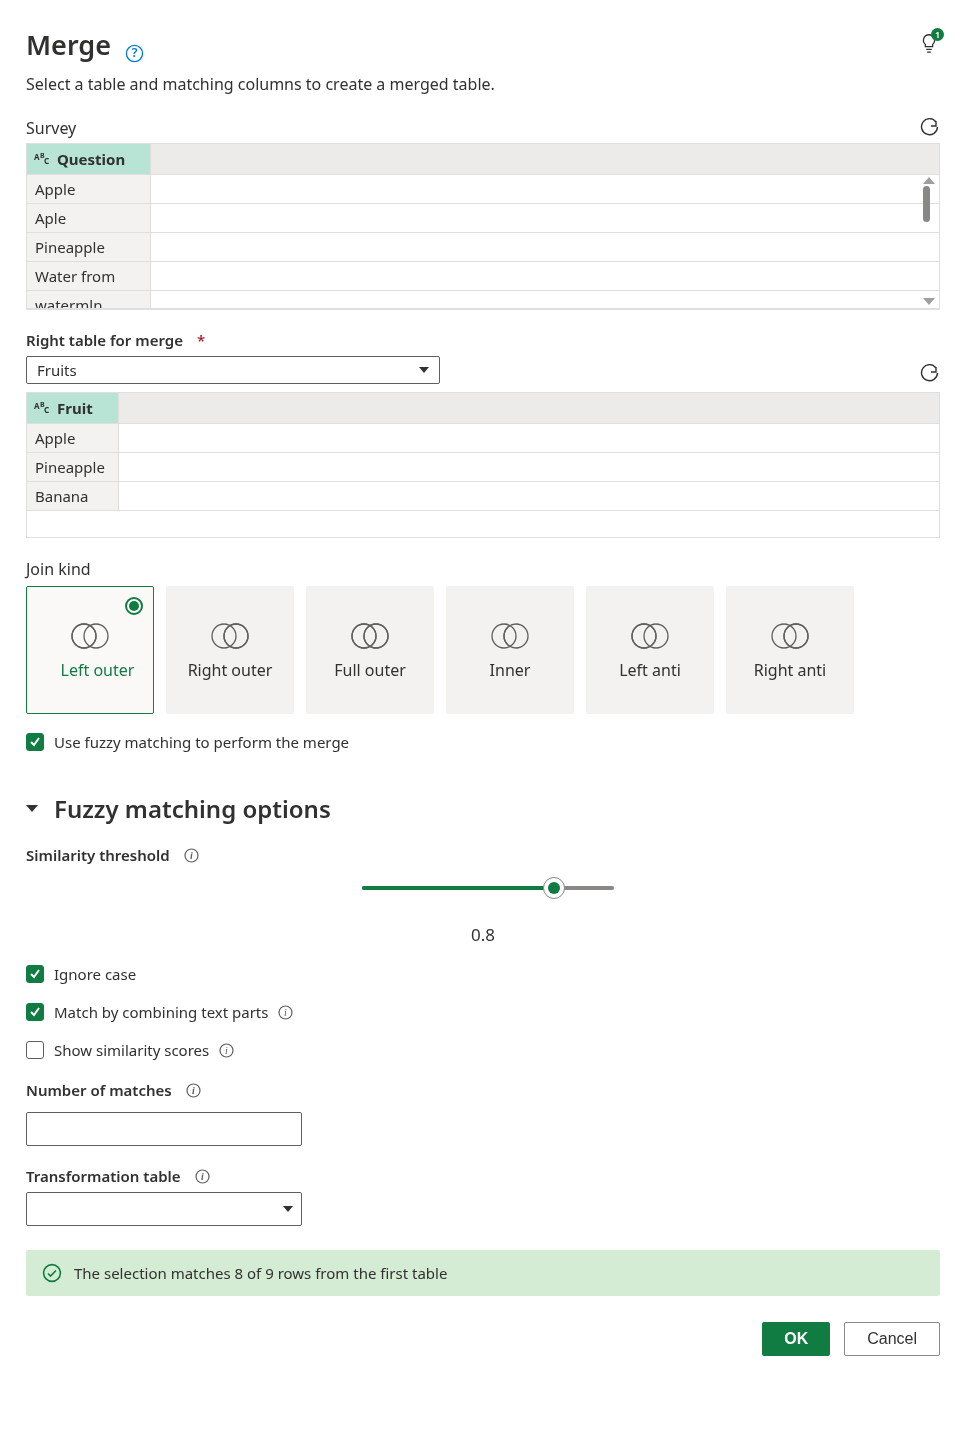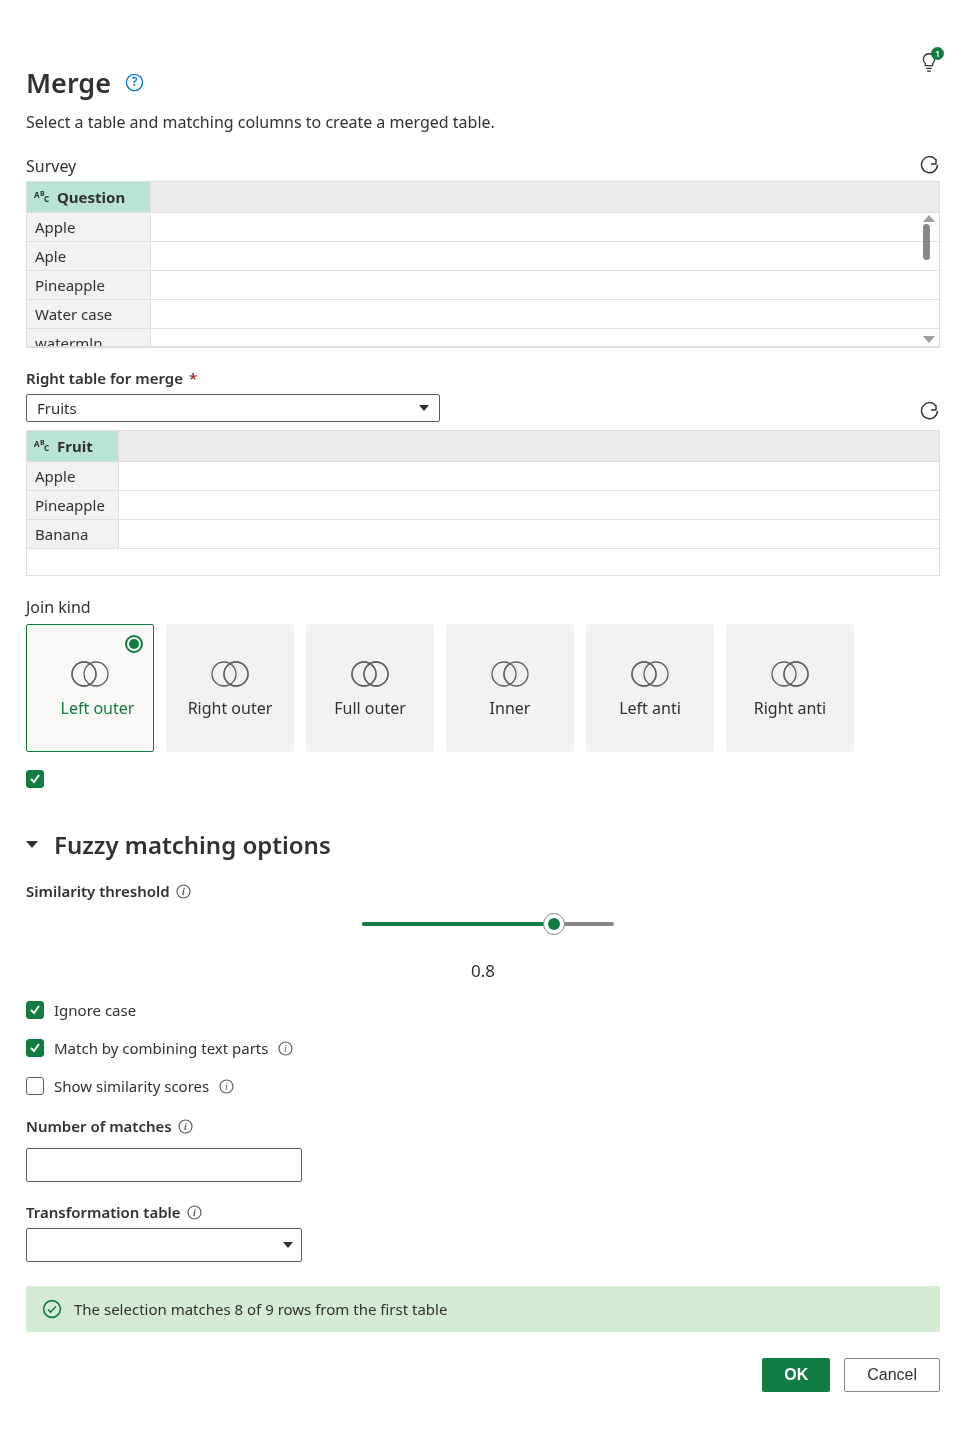--- a/index.html
+++ b/index.html
@@ -6,32 +6,32 @@
   body {
     margin: 0;
     padding: 26px 28px 28px 26px;
     font-family: "Segoe UI", system-ui, -apple-system, sans-serif;
     font-size: 14px;
     color: #323130;
     background: #fff;
     width: 968px;
   }
   .header-row { display:flex; align-items:center; justify-content:space-between; }
-  .title-row { display:flex; align-items:center; gap:14px;margin-top:38px; }
+  .title-row { display:flex; align-items:flex-end; gap:14px; }
   h1 { font-size: 27px; font-weight:600; margin:0; }
   .help-icon { width:19px; height:19px; }
   .help-icon circle { fill:none; stroke:#0078d4; stroke-width:1.4; }
   .help-icon text { fill:#0078d4; font-size:13px; font-weight:600; }
   .bulb-wrap { position:relative; }
   .bulb-icon { width:22px; height:22px; stroke:#323130; fill:none; stroke-width:1.4; }
   .bulb-badge { position:absolute; top:-4px; right:-4px; width:13px; height:13px; border-radius:50%;
     background:#107c41; color:#fff; font-size:9px; display:flex; align-items:center; justify-content:center; font-weight:600;}
   .subtitle { font-size:16px; margin-top:10px; }
   .section-label { font-size:16px; margin-top:22px; margin-bottom:4px; display:flex; align-items:center; justify-content:space-between; }
-  .field-label { font-size:15px; font-weight:600; margin-top:20px; margin-bottom:6px; display:flex; align-items:center; gap:6px;}
+  .field-label { font-size:15px; font-weight:600; margin-top:20px; margin-bottom:6px; display:flex; align-items:center; gap:14px;}
   .req { color:#a4262c; }
   .refresh-icon { width:20px; height:20px; cursor:pointer; }
   .refresh-icon path { fill:none; stroke:#323130; stroke-width:1.4; }
 
   .table-wrap { border:1px solid #e1dfdd; background:#fff; position:relative; }
   .table-head-row, .table-row { display:flex; border-bottom:1px solid #e1dfdd; }
   .cell { padding:4px 8px; font-size:15px; }
   .col-header { background:#b7e4d5; font-weight:700; display:flex; align-items:center; gap:4px; padding:5px 6px; border-right:1px solid #e1dfdd;}
   .other-head { flex:1; background:#edebe9; }
   .data-cell { background:#f3f2f1; border-right:1px solid #e1dfdd; }
@@ -154,21 +154,21 @@
     <div class="table-row">
         <div class="cell data-cell">Apple</div>
       </div>
     <div class="table-row">
         <div class="cell data-cell">Aple</div>
       </div>
     <div class="table-row">
         <div class="cell data-cell">Pineapple</div>
       </div>
     <div class="table-row">
-        <div class="cell data-cell">Water case</div>
+        <div class="cell data-cell">Water from</div>
       </div>
     <div class="table-row" style="height:18px; overflow:hidden;">
         <div class="cell data-cell">watermln</div>
       </div>
     <div class="t1-body-right">
       <div>
         <div class="tri up"></div>
         <div class="scroll-thumb"></div>
       </div>
       <div class="tri down"></div>
@@ -290,20 +290,21 @@
   </div>
 </div>
 
 
 <div class="cb-row">
   <div class="cb checked">
     <svg class="check-svg" viewBox="0 0 12 12">
         <path d="M2 6l3 3 5-7"></path>
       </svg>
   </div>
+  <span class="cb-label">Use fuzzy matching to perform the merge</span>
 </div>
 
 <div class="collapse-hdr">
   <div class="chev-down"></div>
   <span>Fuzzy matching options</span>
 </div>
 
 <div class="field-label" style="font-weight:600;">
   <span>Similarity threshold</span>
   <svg class="info-icon" viewBox="0 0 15 15">

